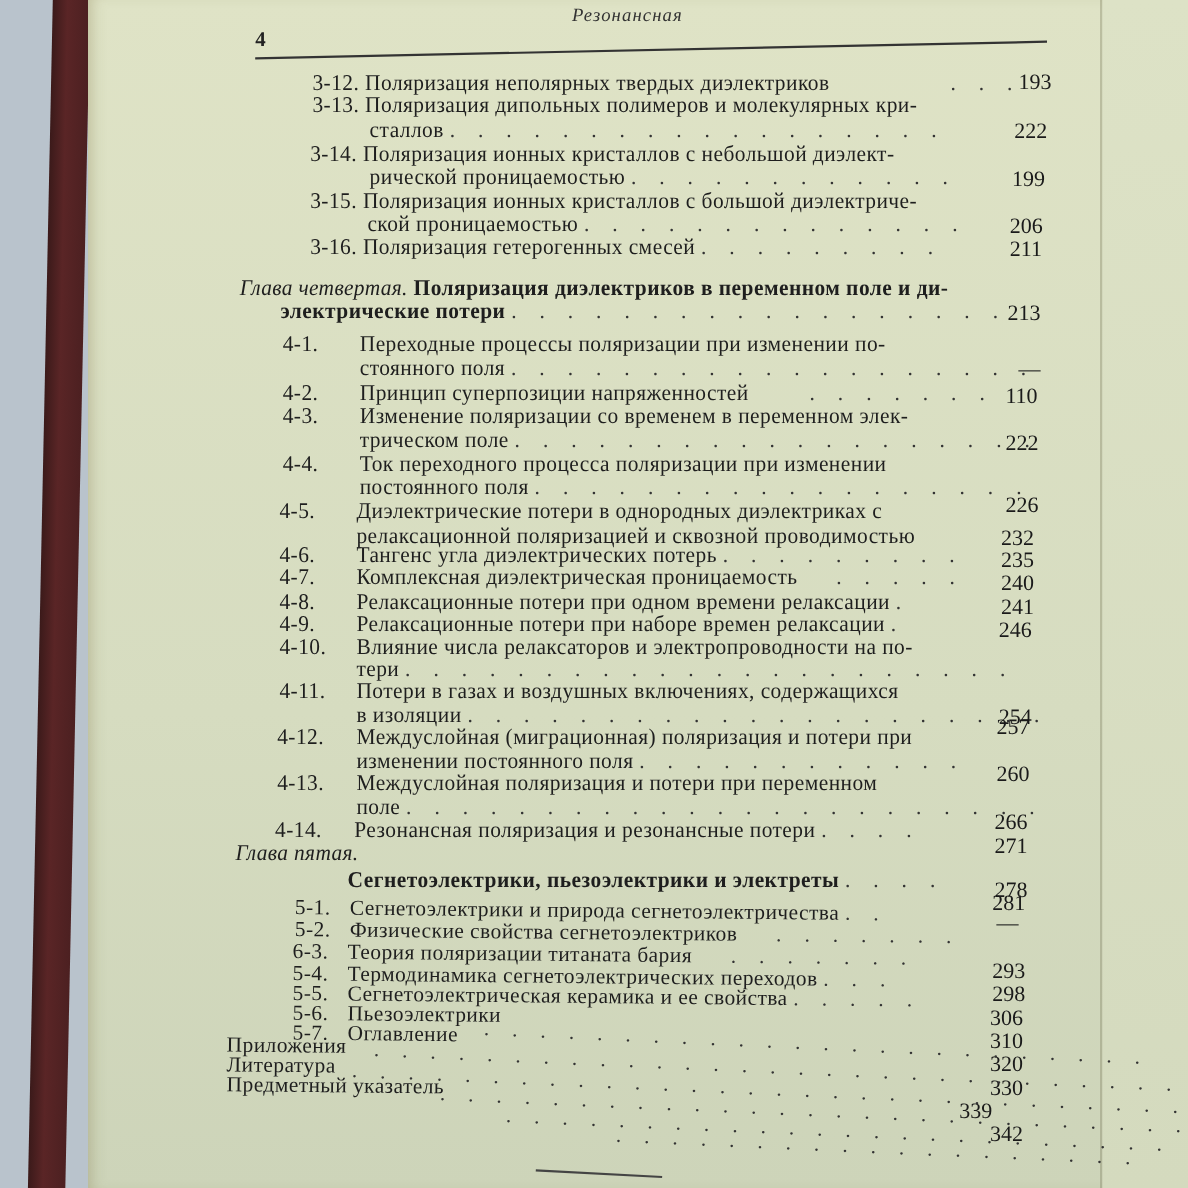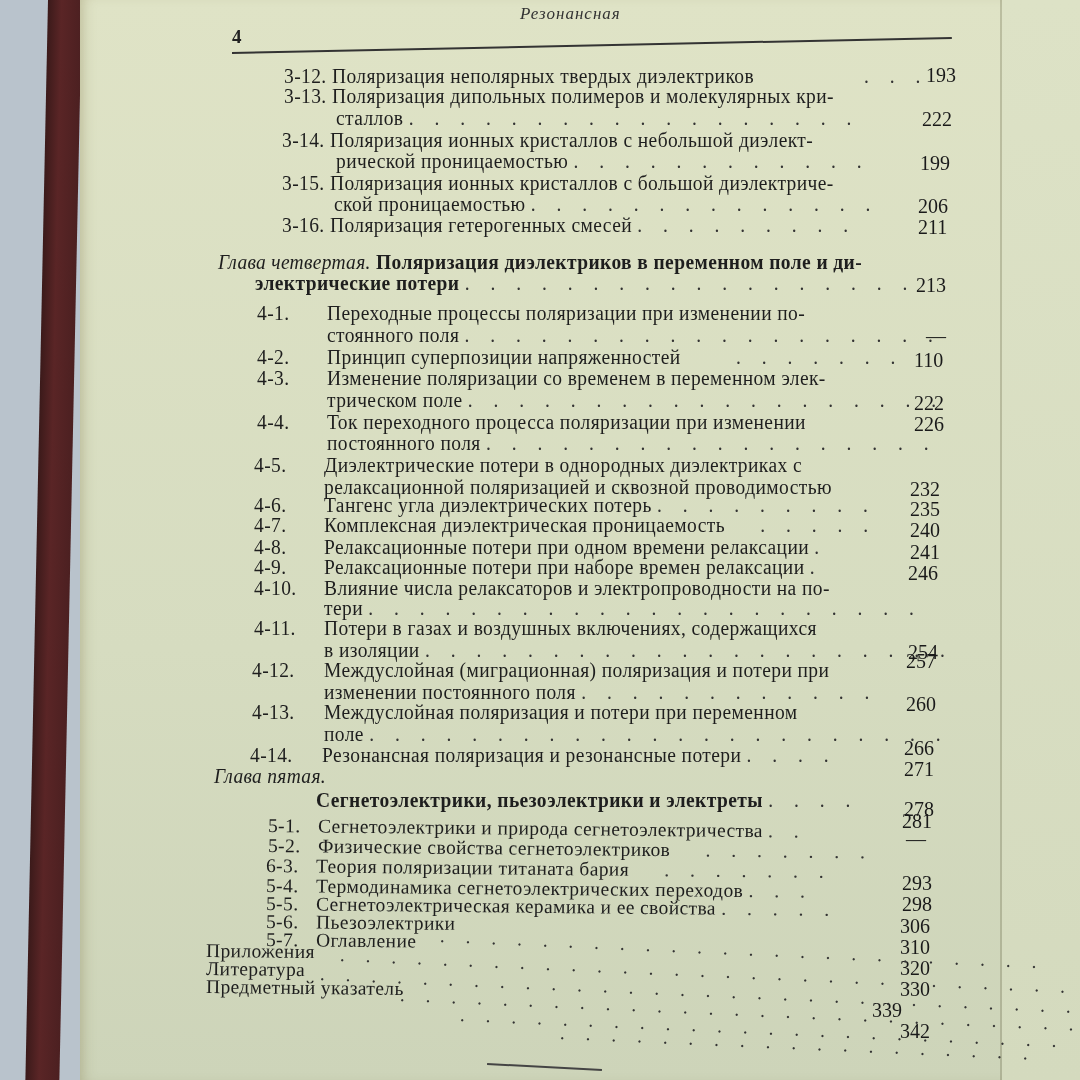--- a/index.html
+++ b/index.html
@@ -102,21 +102,21 @@
 
   <div class="line" style="left:257px;top:347px"><span class="num">4-2.</span><span style="margin-left:70px">Принцип суперпозиции напряженностей</span> <span class="dots" style="margin-left:50px">. . . . . . .</span></div>
   <div class="pg" style="left:914px;top:349px">110</div>
 
   <div class="line" style="left:257px;top:368px"><span class="num">4-3.</span><span style="margin-left:70px">Изменение поляризации со временем в переменном элек-</span></div>
   <div class="line" style="left:327px;top:390px"><span>трическом поле</span> <span class="dots">. . . . . . . . . . . . . . . . . . .</span></div>
   <div class="pg" style="left:914px;top:392px">222</div>
 
   <div class="line" style="left:257px;top:412px"><span class="num">4-4.</span><span style="margin-left:70px">Ток переходного процесса поляризации при изменении</span></div>
   <div class="line" style="left:327px;top:433px"><span>постоянного поля</span> <span class="dots">. . . . . . . . . . . . . . . . . .</span></div>
-  <div class="pg" style="left:914px;top:413px">226</div>
+  <div class="pg" style="left:914px;top:448px">226</div>
 
   <div class="line" style="left:254px;top:455px"><span class="num">4-5.</span><span style="margin-left:70px">Диэлектрические потери в однородных диэлектриках с</span></div>
   <div class="line" style="left:324px;top:477px"><span>релаксационной поляризацией и сквозной проводимостью</span></div>
   <div class="pg" style="left:910px;top:478px">232</div>
 
   <div class="line" style="left:254px;top:495px"><span class="num">4-6.</span><span style="margin-left:70px">Тангенс угла диэлектрических потерь</span> <span class="dots">. . . . . . . . .</span></div>
   <div class="pg" style="left:910px;top:498px">235</div>
 
   <div class="line" style="left:254px;top:515px"><span class="num">4-7.</span><span style="margin-left:70px">Комплексная диэлектрическая проницаемость</span> <span class="dots" style="margin-left:30px">. . . . .</span></div>
   <div class="pg" style="left:910px;top:519px">240</div>

